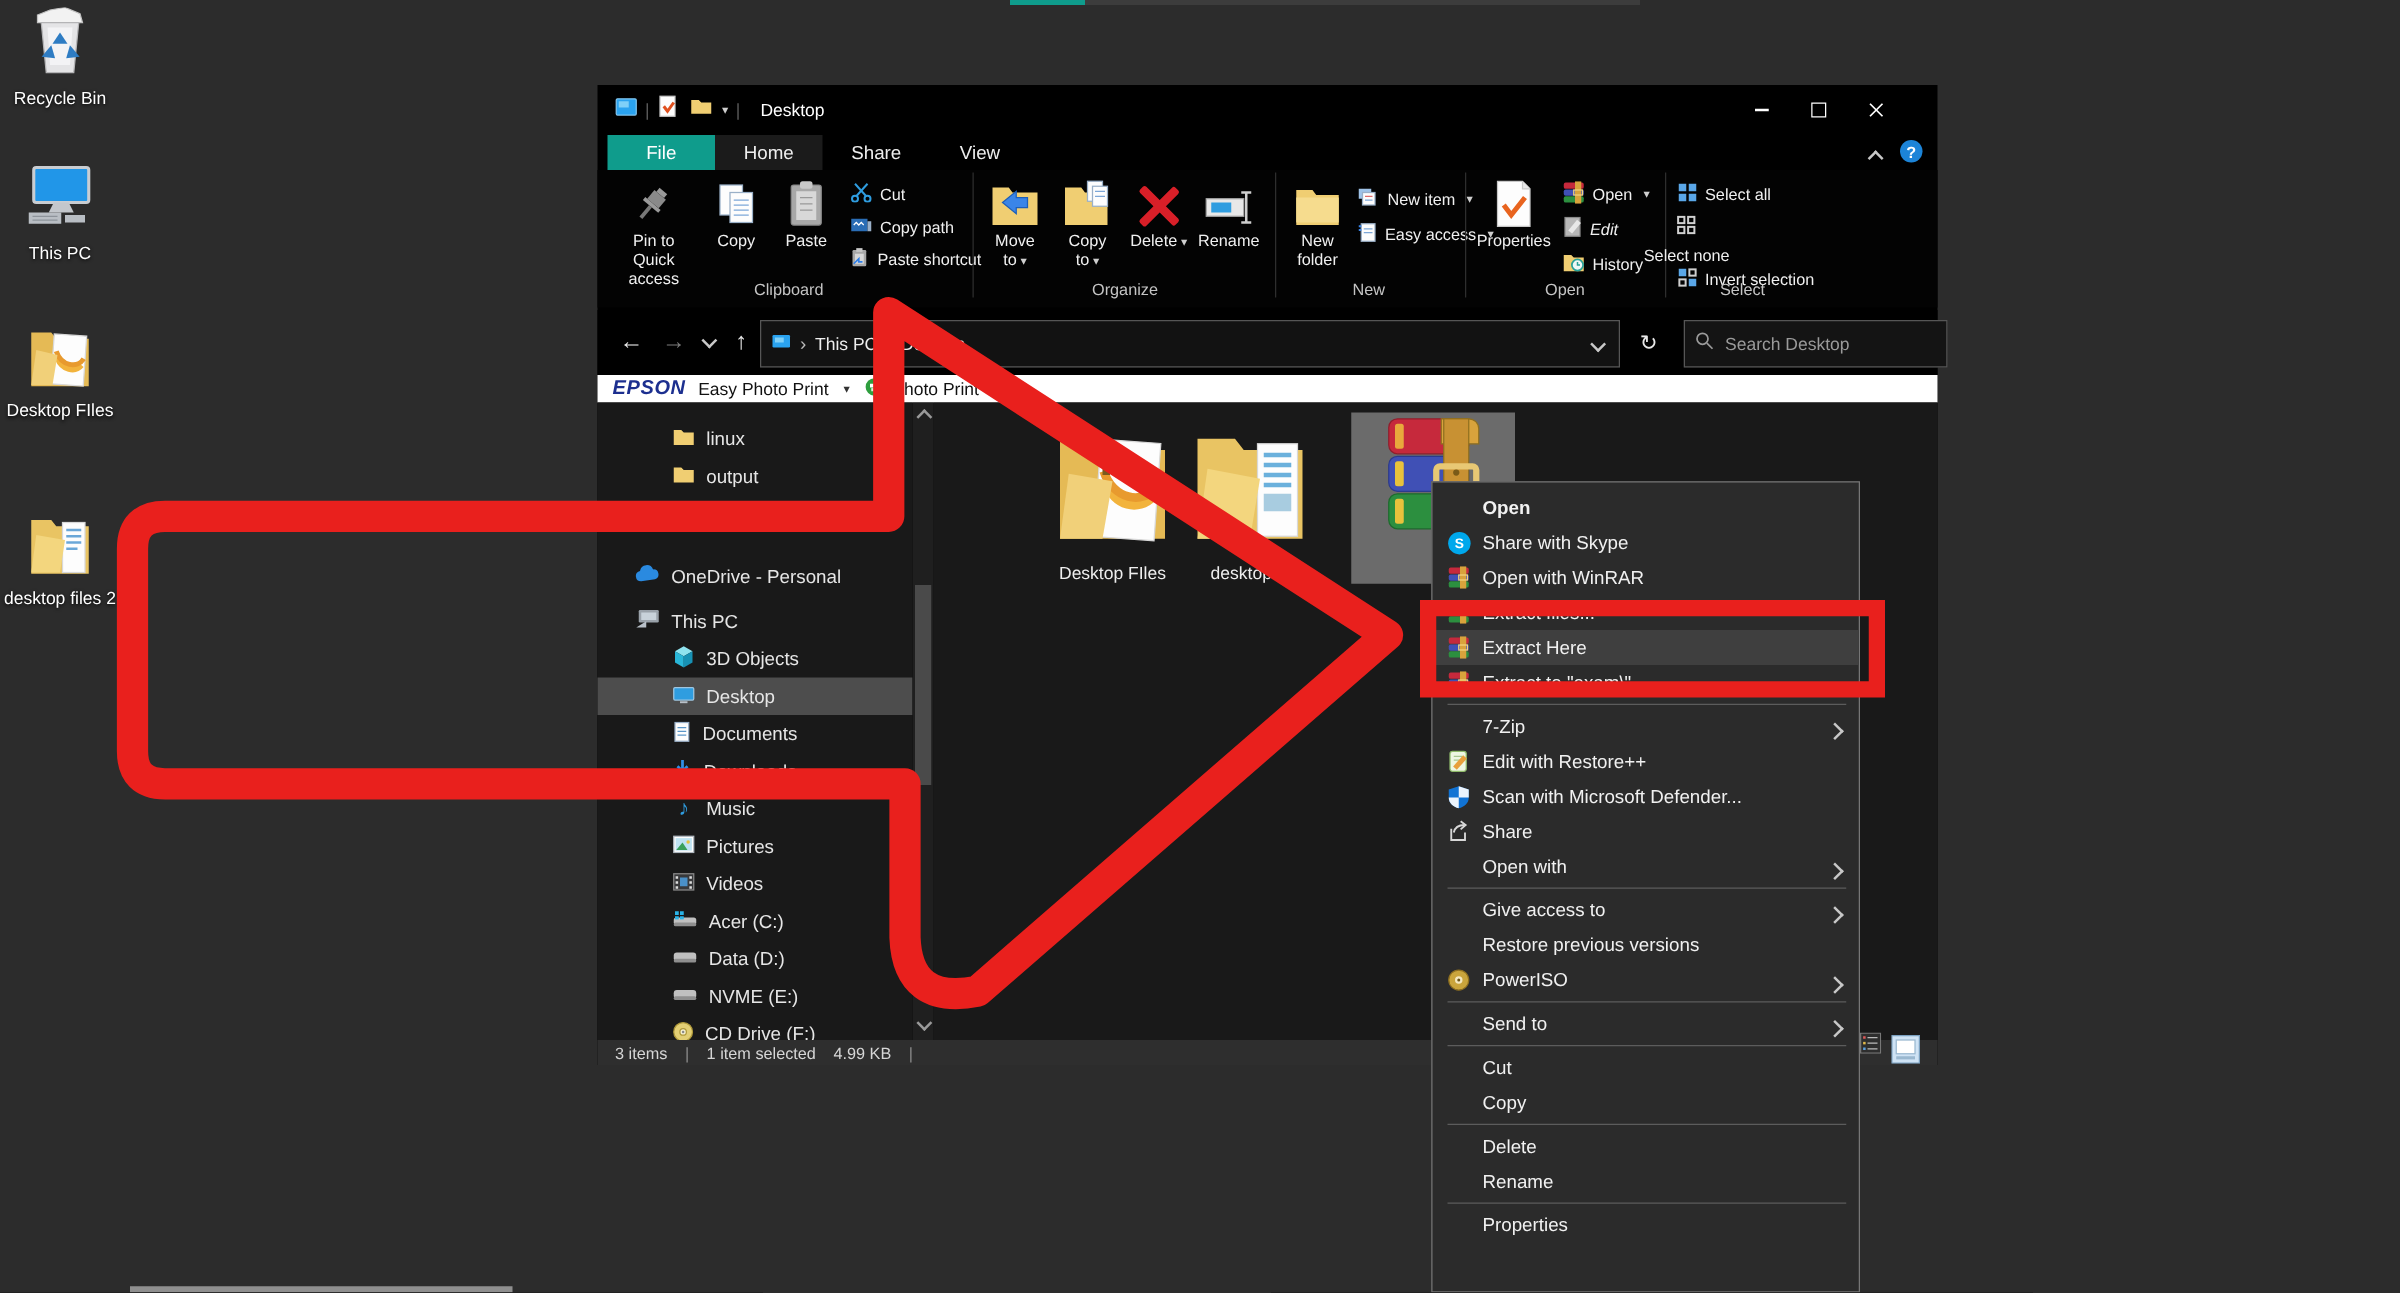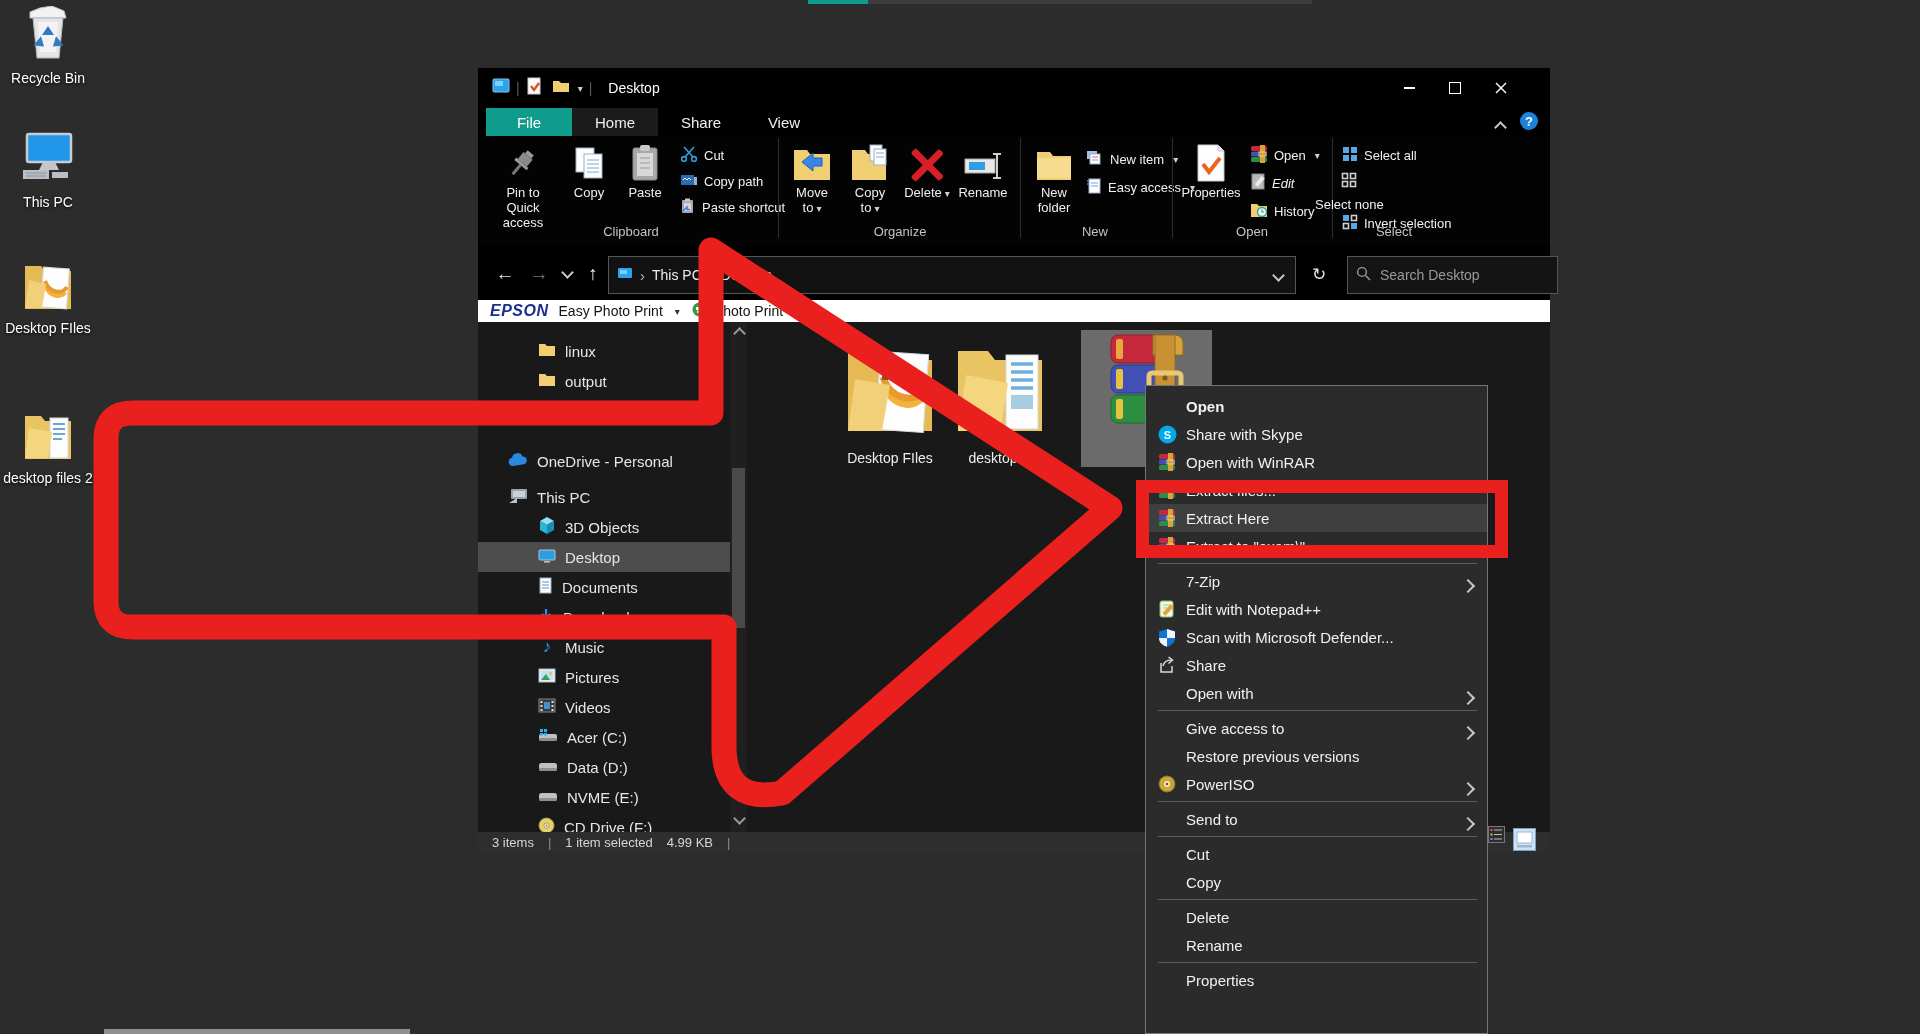--- a/index.html
+++ b/index.html
@@ -775,21 +775,21 @@
     </div>
     <div class="mi">
       <span class="mic">
         <svg width="17" height="18" viewBox="0 0 17 18">
             <rect x="2" y="1" width="13" height="16" rx="2" fill="#eef7e2" stroke="#8fba6a"></rect>
         <line x1="5" y1="5" x2="12" y2="5" stroke="#a8c890"></line>
             <line x1="5" y1="8" x2="12" y2="8" stroke="#a8c890"></line>
         <rect x="8" y="4" width="4" height="12" fill="#e8a03c" transform="rotate(42 10 10)"></rect>
           </svg>
         </span>
-      <span>Edit with Notepad++</span>
+      <span>Edit with Restore++</span>
     </div>
     <div class="mi">
       <span class="mic">
         <svg width="18" height="19" viewBox="0 0 18 19">
             <path d="M9 1 L17 3.5 V10 C17 14.5 13.5 17.6 9 18.6 C4.5 17.6 1 14.5 1 10 V3.5 Z" fill="#1173d4"></path>
         <path d="M9 1 L17 3.5 V10 C17 10 13 10 9 10 Z" fill="#fff" opacity="0.92"></path>
         <path d="M9 10 C5 10 1 10 1 10 C1 14.5 4.5 17.6 9 18.6 Z" fill="#fff" opacity="0.92"></path>
           </svg>
         </span>
       <span>Scan with Microsoft Defender...</span>

